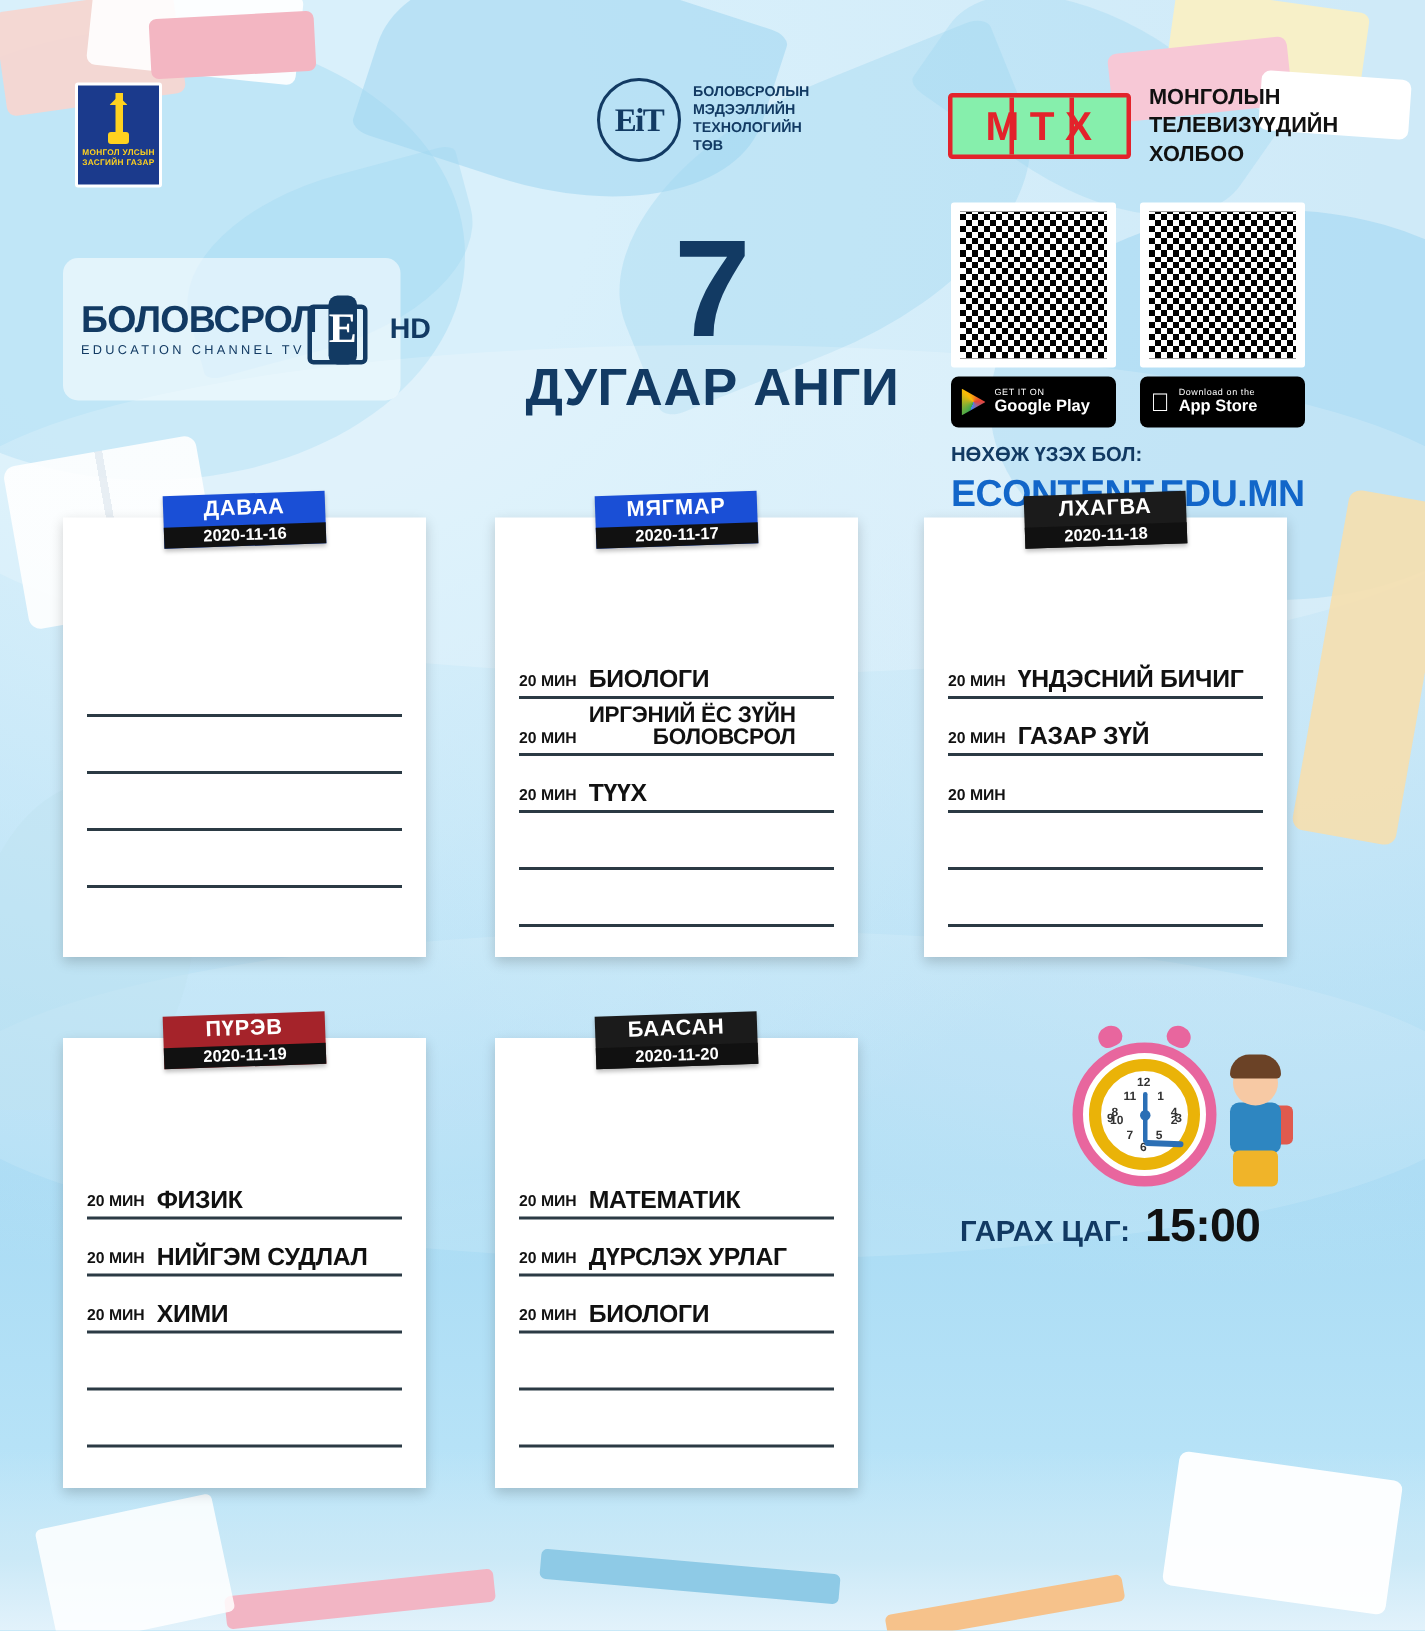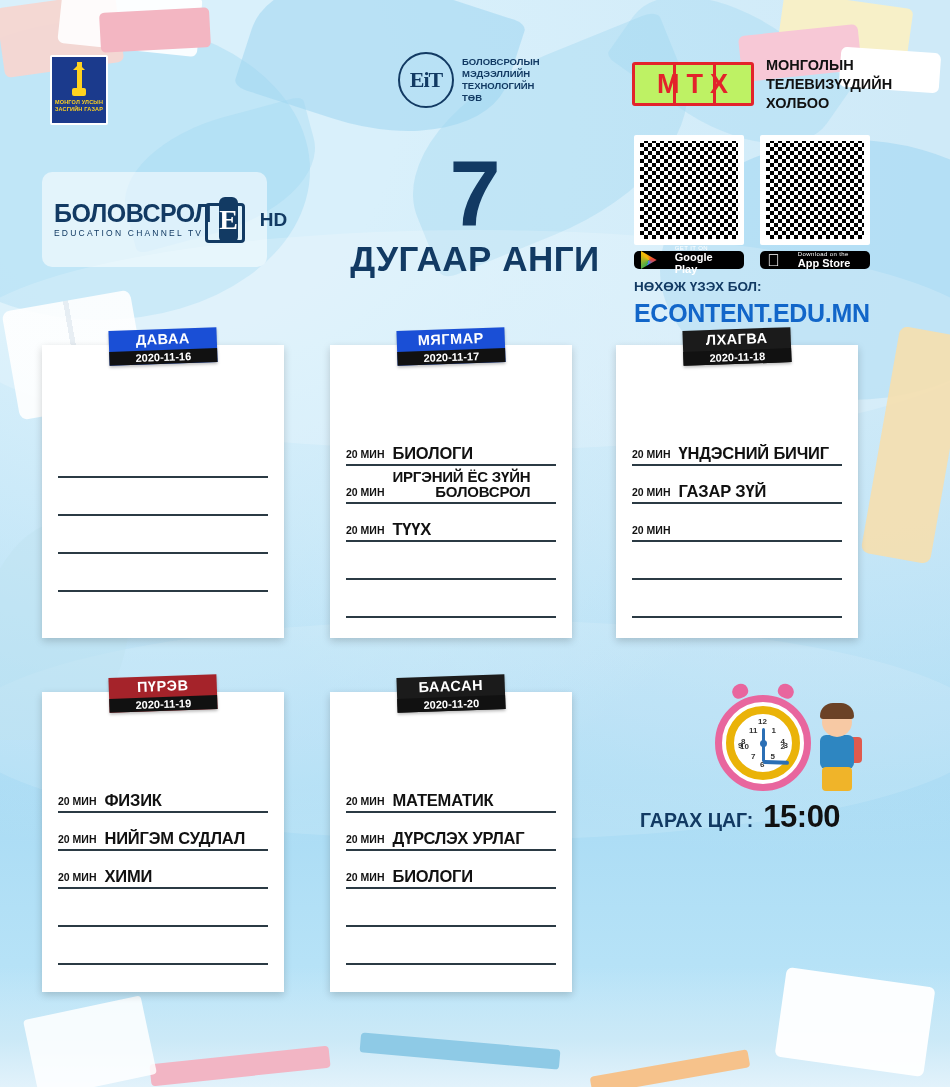--- a/index.html
+++ b/index.html
@@ -85,21 +85,21 @@
   .mecs-emblem .cap { font-size: 5.5px; color: #ffd21f; text-align: center; line-height: 1.2; margin-top: 3px; font-weight: bold; letter-spacing: .2px;}
   .mecs-text { font-size: 13.5px; font-weight: bold; color: #111; line-height: 1.25; letter-spacing: .2px; }
 
   .eit { position: absolute; left: 398px; top: 52px; display: flex; align-items: center; gap: 8px; }
   .eit-logo { width: 56px; height: 56px; border-radius: 50%; border: 2.5px solid #123a63; position: relative; display:flex; align-items:center; justify-content:center;}
   .eit-logo .mono { font-size: 22px; font-weight: bold; color:#123a63; font-family:"Liberation Serif", serif; letter-spacing: -1px;}
   .eit-text { font-size: 9.5px; font-weight: bold; color: #123a63; line-height: 1.25; }
 
   .mtx { position: absolute; left: 632px; top: 56px; display: flex; align-items: center; gap: 12px; }
   .mtx-logo {
-    width: 122px; height: 44px; background: #bef264; border: 3px solid #e3232b;
+    width: 122px; height: 44px; background: #86efac; border: 3px solid #e3232b;
     display: flex; align-items: center; justify-content: center; border-radius: 3px;
     position: relative;
   }
   .mtx-logo span { color: #e3232b; font-weight: bold; font-size: 27px; letter-spacing: 7px; padding-left:6px;}
   .mtx-logo .div1, .mtx-logo .div2 { position: absolute; top: 0; bottom: 0; width: 3px; background: #e3232b; }
   .mtx-logo .div1 { left: 38px; } .mtx-logo .div2 { left: 78px; }
   .mtx-text { font-size: 14.5px; font-weight: bold; color: #111; line-height: 1.3; }
 
   .edu-channel {
     position: absolute; left: 42px; top: 172px; width: 225px; height: 95px;
@@ -122,22 +122,22 @@
   .qr-row { display: flex; gap: 16px; }
   .qr-card { width: 110px; }
   .qr-box { width: 110px; height: 110px; background: #fff; padding: 6px; border-radius: 2px; }
   .qr-img { width: 100%; height: 100%;
     background-image:
       repeating-linear-gradient(90deg,#000 0 4px, #fff 4px 8px),
       repeating-linear-gradient(0deg,#000 0 4px, #fff 4px 8px);
     background-blend-mode: difference; background-color:#fff;
   }
   .store-btn {
-    margin-top: 6px; height: 18px; background: #000; border-radius: 5px;
-    display: flex; align-items: center; gap: 18px; padding: 0 7px; color: #fff;
+    margin-top: 6px; height: 34px; background: #000; border-radius: 5px;
+    display: flex; align-items: center; gap: 6px; padding: 0 7px; color: #fff;
   }
   .store-btn .gl { width: 16px; height: 18px; background: conic-gradient(from 200deg, #34a853, #fbbc05, #ea4335, #4285f4); clip-path: polygon(0 0,100% 50%,0 100%); }
   .store-btn .ap { font-size: 17px; line-height: 1; }
   .store-btn .txt { line-height: 1.1; }
   .store-btn .t1 { font-size: 6px; letter-spacing: .4px; }
   .store-btn .t2 { font-size: 11px; font-weight: bold; }
 
   .promo { margin-top: 10px; }
   .promo-line { font-size: 13.5px; font-weight: bold; color: #123a63; line-height: 1.25; }
   .promo-url { font-size: 25px; font-weight: bold; color: #1266c9; margin-top: 3px; letter-spacing: -.3px;}

